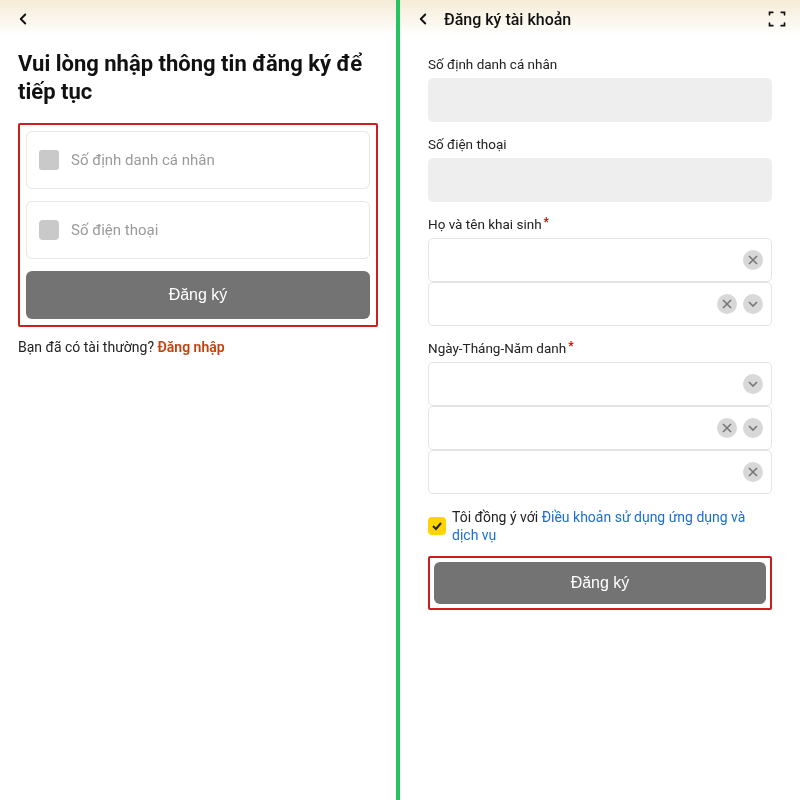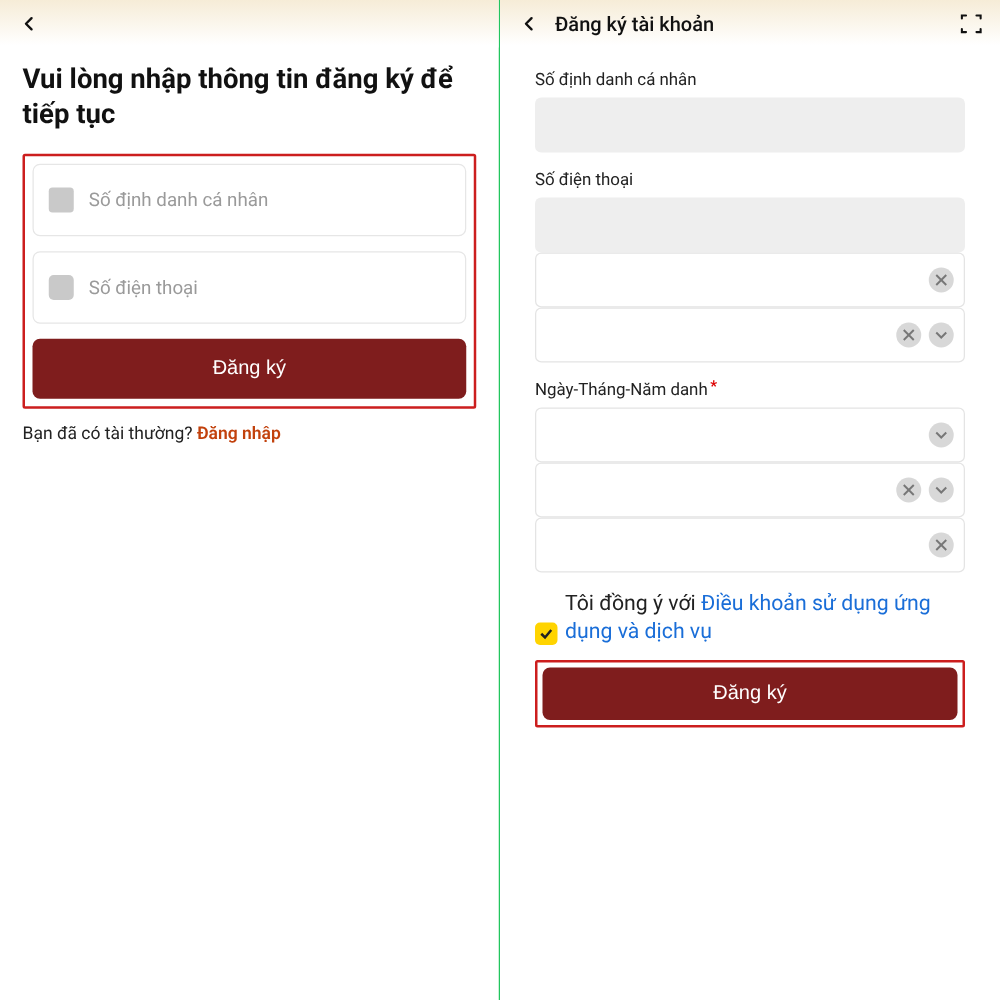--- a/index.html
+++ b/index.html
@@ -9,21 +9,21 @@
     width: 800px;
     height: 800px;
     display: flex;
   }
   .pane {
     width: 400px;
     height: 800px;
     overflow: hidden;
     position: relative;
   }
-  .pane-left { border-right: 1px solid #22c55e; }
+  .pane-left { border-right: 4px solid #22c55e; }
   
   .header {
     height: 38px;
     display: flex;
     align-items: center;
     padding: 0 10px;
     background: linear-gradient(to bottom, #f6ecd7 0%, #fff 95%);
     position: relative;
   }
   .header-right {
@@ -82,21 +82,21 @@
     border-radius: 3px;
     margin-right: 12px;
     flex-shrink:0;
   }
   .field-placeholder {
     color: #9a9a9a;
     font-size: 15px;
   }
   .btn-primary {
     height: 48px;
-    background: #7f1d1d;
+    background: #737373;
     color: #fff;
     border-radius: 6px;
     display: flex;
     align-items: center;
     justify-content: center;
     font-size: 16px;
     font-weight: 500;
     cursor: pointer;
     border: none;
     width: 100%;
@@ -138,23 +138,23 @@
     border-radius: 50%;
     background:#d8d8d8;
     display:flex; align-items:center; justify-content:center;
     cursor:pointer;
     flex-shrink:0;
   }
   .circle-btn svg { display:block; }
   .agree-row {
     margin-top: 14px;
     display:flex;
-    align-items:flex-end;
+    align-items:center;
     gap:6px;
-    font-size: 17px;
+    font-size: 14px;
     color:#222;
     line-height:1.3;
   }
   .checkbox {
     width:18px; height:18px;
     background:#ffd400;
     border-radius:4px;
     display:flex; align-items:center; justify-content:center;
     flex-shrink:0;
   }
@@ -220,20 +220,23 @@
     </div>
   </div>
 
   <div class="right-body">
     <label class="form-label">Số định danh cá nhân</label>
     <div class="readonly-box"></div>
 
     <label class="form-label">Số điện thoại</label>
     <div class="readonly-box"></div>
 
+    <label class="form-label">
+      <span>Họ và tên khai sinh</span><span class="req-star">*</span>
+    </label>
     <div class="input-box">
       <div class="circle-btn">
         <svg width="10" height="10" viewBox="0 0 10 10">
             <line x1="1" y1="1" x2="9" y2="9" stroke="#777" stroke-width="1.6"></line>
             <line x1="9" y1="1" x2="1" y2="9" stroke="#777" stroke-width="1.6"></line>
           </svg>
       </div>
     </div>
 
     <div class="input-box">

